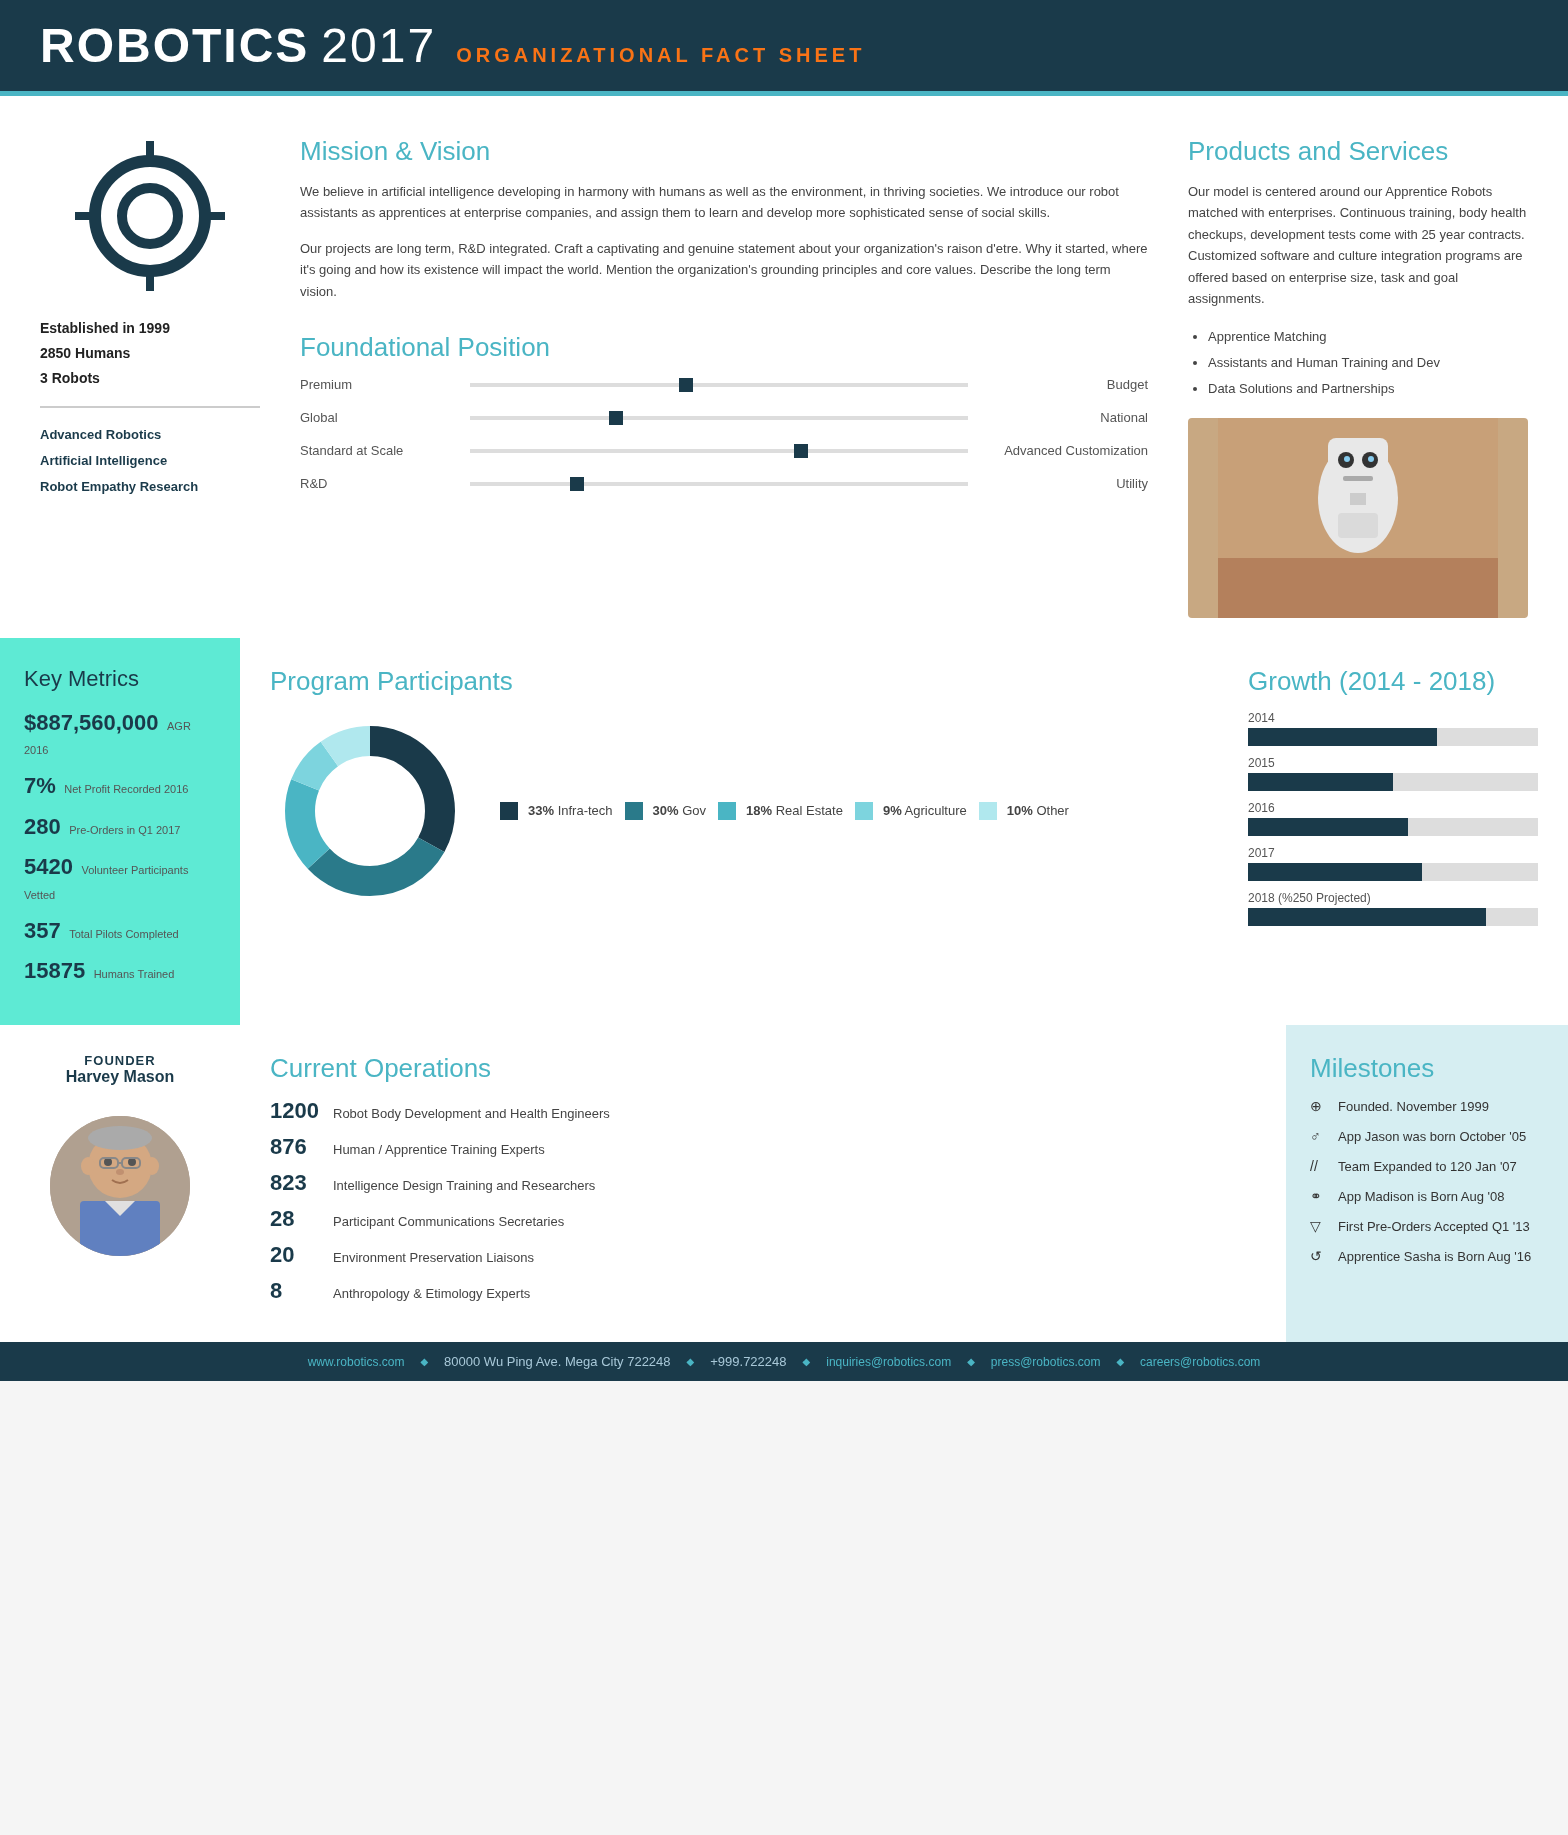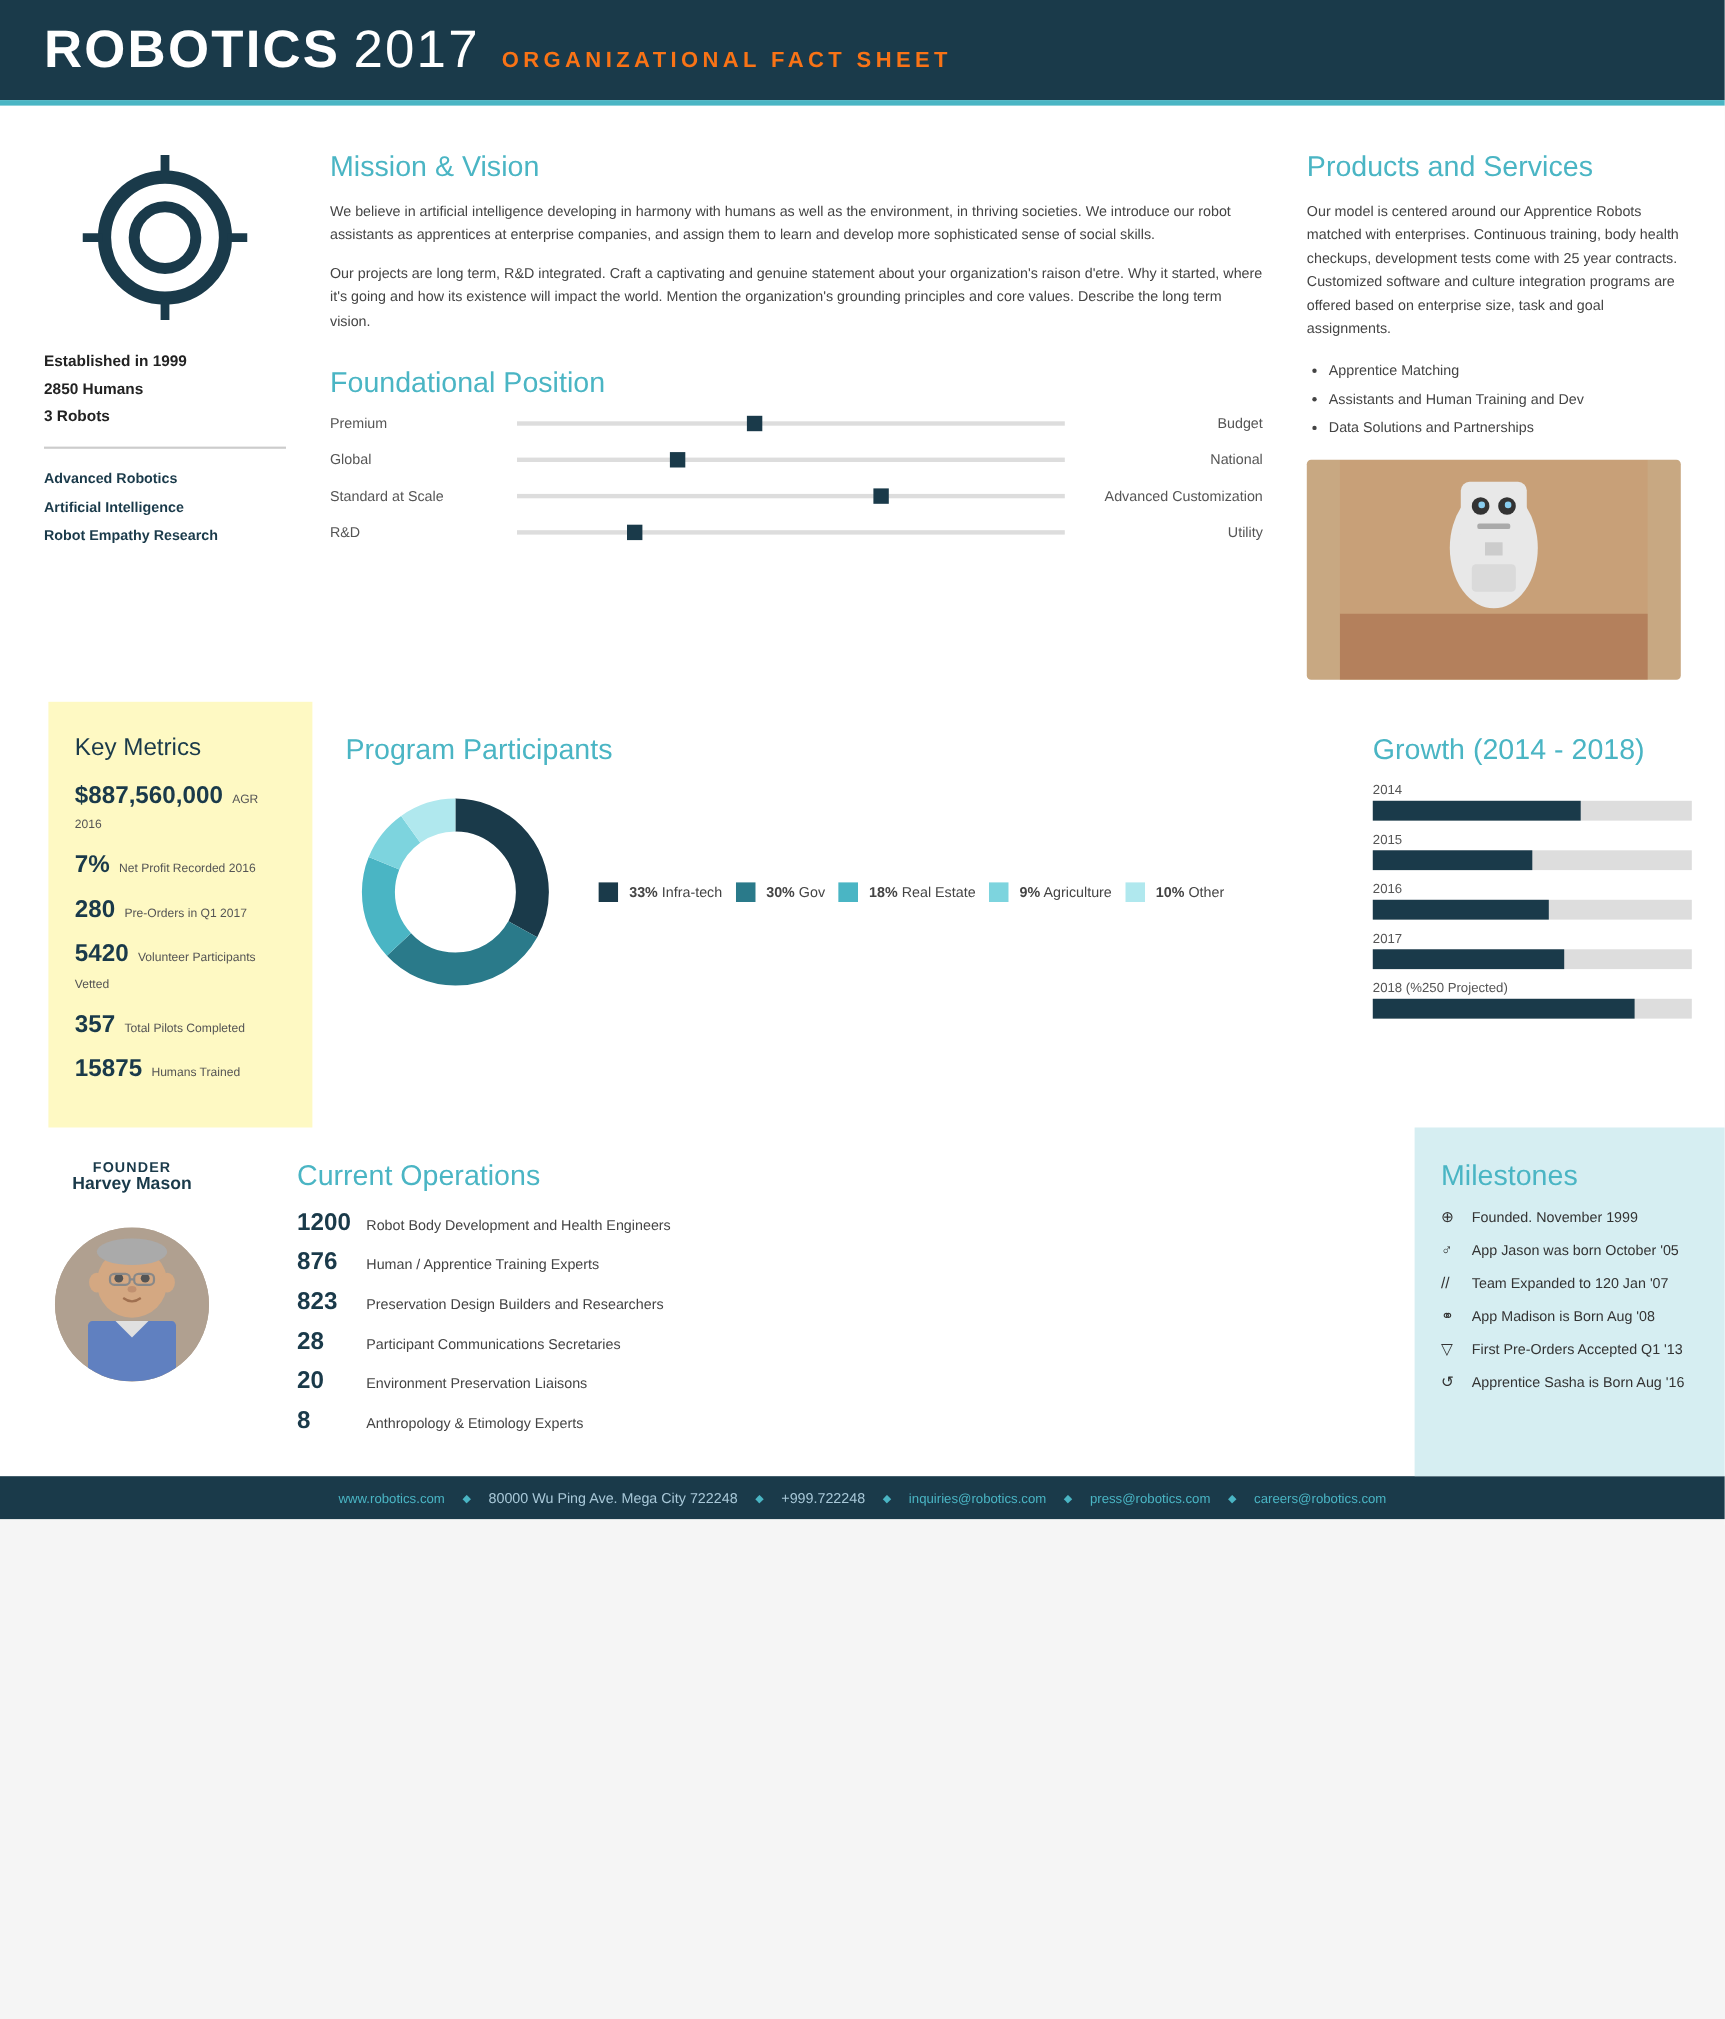--- a/index.html
+++ b/index.html
@@ -177,25 +177,24 @@
     }
     
 
     
     .metrics-section {
       display: flex;
       gap: 0;
       padding: 0 0 0 0;
     }
     .metrics-box {
-      background: #fef9c3;
+      background: #5eead4;
       width: 240px;
       flex-shrink: 0;
       padding: 28px 24px;
-      margin-left: 44px;
     }
     .metrics-title {
       font-size: 22px;
       color: #1a3a4a;
       margin-bottom: 16px;
       font-weight: 500;
     }
     .metric-item {
       margin-bottom: 10px;
       line-height: 1.4;
@@ -648,21 +647,21 @@
       <div class="op-item">
         <span class="op-big">1200</span>
         <span class="op-text">Robot Body Development and Health Engineers</span>
       </div>
       <div class="op-item">
         <span class="op-big">876</span>
         <span class="op-text">Human / Apprentice Training Experts</span>
       </div>
       <div class="op-item">
         <span class="op-big">823</span>
-        <span class="op-text">Preservation Design Builders and Researchers</span>
+        <span class="op-text">Intelligence Design Training and Researchers</span>
       </div>
       <div class="op-item">
         <span class="op-big">28</span>
         <span class="op-text">Participant Communications Secretaries</span>
       </div>
       <div class="op-item">
         <span class="op-big">20</span>
         <span class="op-text">Environment Preservation Liaisons</span>
       </div>
       <div class="op-item">

